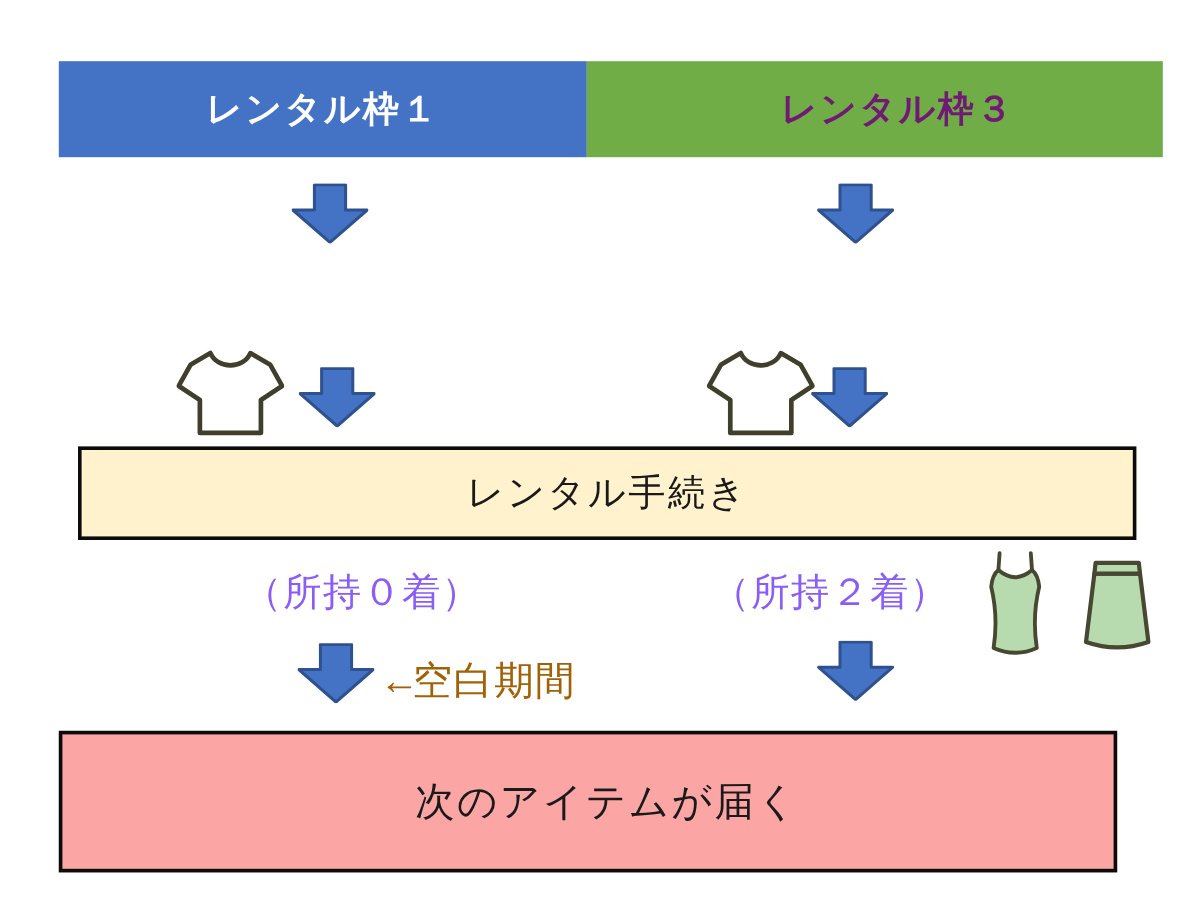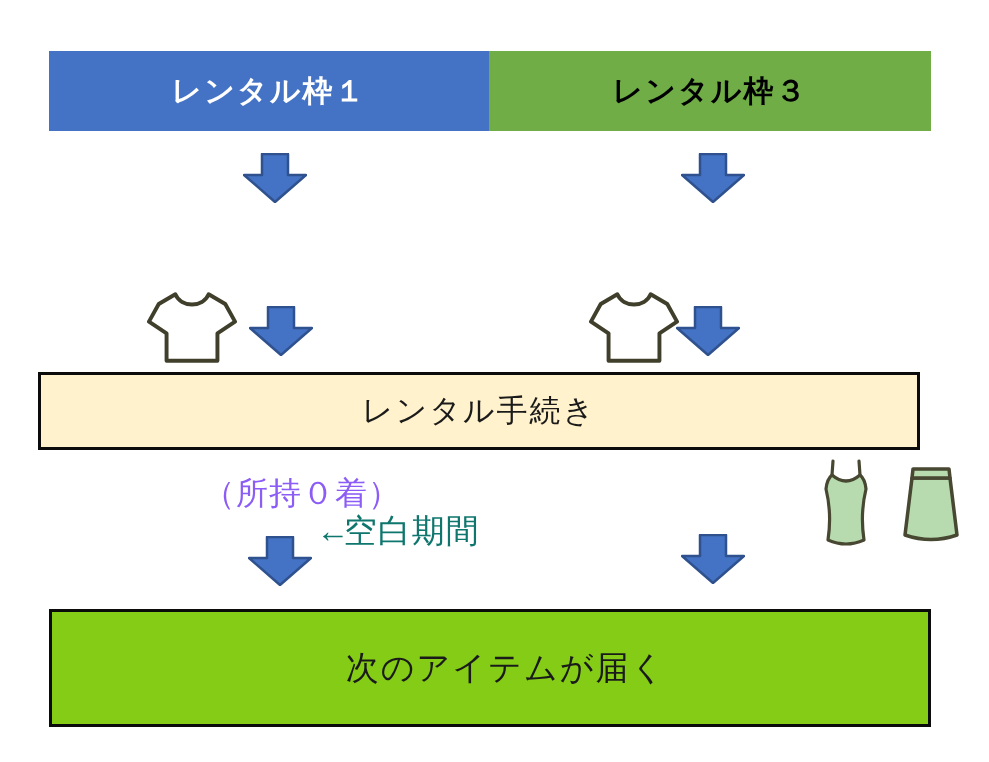--- a/index.html
+++ b/index.html
@@ -28,21 +28,21 @@
   svg { display:block; }
 </style>
 </head>
 <body>
 
 <div id="canvas">
 
   <div class="abs header-box" style="left: 49px; top: 21px; width: 440px; height: 80px; background-color: rgb(68, 114, 196); color: rgb(255, 255, 255);">
     <span>レンタル枠１</span>
   </div>
-  <div class="abs header-box" style="left: 489px; top: 21px; width: 442px; height: 80px; background-color: rgb(112, 173, 71); color: #000000;">
+  <div class="abs header-box" style="left: 489px; top: 21px; width: 442px; height: 80px; background-color: rgb(112, 173, 71); color: #701a75; padding-left: 38px;">
     <span>レンタル枠３</span>
   </div>
 
   <div class="abs" style="left:243px; top:123px;">
     <svg width="64" height="50" viewBox="0 0 64 50">
       <polygon points="19,1 45,1 45,22 63,22 32,49 1,22 19,22" stroke-width="2.5" stroke-linejoin="round" fill="#4472C4" stroke="#2F528F"></polygon>
     </svg>
   </div>
   <div class="abs" style="left:681px; top:123px;">
     <svg width="64" height="50" viewBox="0 0 64 50">
@@ -66,51 +66,52 @@
     <svg width="90" height="73" viewBox="0 0 92 74">
       <path d="M29,3 C35,17 57,17 63,3 L80,13 L90,31 L72,43 L72,71 L20,71 L20,43 L2,31 L12,13 Z" stroke-width="4" stroke-linejoin="round" fill="#FFFFFF" stroke="#403F2B"></path>
     </svg>
   </div>
   <div class="abs" style="left:676px; top:276px;">
     <svg width="64" height="50" viewBox="0 0 64 50">
       <polygon points="19,1 45,1 45,22 63,22 32,49 1,22 19,22" stroke-width="2.5" stroke-linejoin="round" fill="#4472C4" stroke="#2F528F"></polygon>
     </svg>
   </div>
 
-  <div class="abs step-box" style="left: 38px; top: 342px; width: 882px; height: 78px; background-color: rgb(255, 242, 204);">
+  <div class="abs step-box" style="left: 65px; top: 342px; width: 882px; height: 78px; background-color: rgb(255, 242, 204);">
     <span>レンタル手続き</span>
   </div>
 
   <div class="abs note-text" style="left:152px; top:444px; width:300px; height:40px;">（所持０着）</div>
+  <div class="abs note-text" style="left:577px; top:444px; width:230px; height:40px;">（所持２着）</div>
 
   <div class="abs" style="left:821px; top:428px;">
     <svg width="50" height="92" viewBox="0 0 50 92">
       <path d="M12,3 L11,17" fill="none" stroke-width="3.2" stroke-linecap="round" stroke="#474732"></path>
       <path d="M38,3 L39,17" fill="none" stroke-width="3.2" stroke-linecap="round" stroke="#474732"></path>
       <path d="M11,17 Q25,29 39,17 Q44,21 45,31 Q39,56 43,82 Q25,90 7,82 Q11,56 5,31 Q6,21 11,17 Z" stroke-width="3.2" stroke-linejoin="round" fill="#B7DBAE" stroke="#474732"></path>
     </svg>
   </div>
   <div class="abs" style="left:899px; top:435px;">
     <svg width="64" height="82" viewBox="0 0 64 82">
       <path d="M13,13 L6,70 Q32,79 58,70 L51,13 Z" stroke-width="3.5" stroke-linejoin="round" fill="#B7DBAE" stroke="#474732"></path>
       <path d="M14,4 L50,4 L51,13 L13,13 Z" stroke-width="3.5" stroke-linejoin="round" fill="#B7DBAE" stroke="#474732"></path>
     </svg>
   </div>
 
   <div class="abs" style="left:248px; top:506px;">
     <svg width="64" height="50" viewBox="0 0 64 50">
       <polygon points="19,1 45,1 45,22 63,22 32,49 1,22 19,22" stroke-width="2.5" stroke-linejoin="round" fill="#4472C4" stroke="#2F528F"></polygon>
     </svg>
   </div>
-  <div class="abs red-note" style="left: 323px; top: 480px; height: 42px; color: #0f766e; justify-content: flex-end;">
+  <div class="abs red-note" style="left: 323px; top: 516px; height: 42px; color: #a16207; justify-content: flex-end;">
     <span>←空白期間</span>
   </div>
   <div class="abs" style="left:681px; top:504px;">
     <svg width="64" height="50" viewBox="0 0 64 50">
       <polygon points="19,1 45,1 45,22 63,22 32,49 1,22 19,22" stroke-width="2.5" stroke-linejoin="round" fill="#4472C4" stroke="#2F528F"></polygon>
     </svg>
   </div>
 
-  <div class="abs step-box" style="left: 49px; top: 579px; width: 882px; height: 118px; font-size: 33px; background-color: #84cc16; padding-left: 32px;">
+  <div class="abs step-box" style="left: 49px; top: 579px; width: 882px; height: 118px; font-size: 33px; background-color: #fca5a5; padding-left: 32px;">
     <span>次のアイテムが届く</span>
   </div>
 
 </div>
 
 </body></html>

